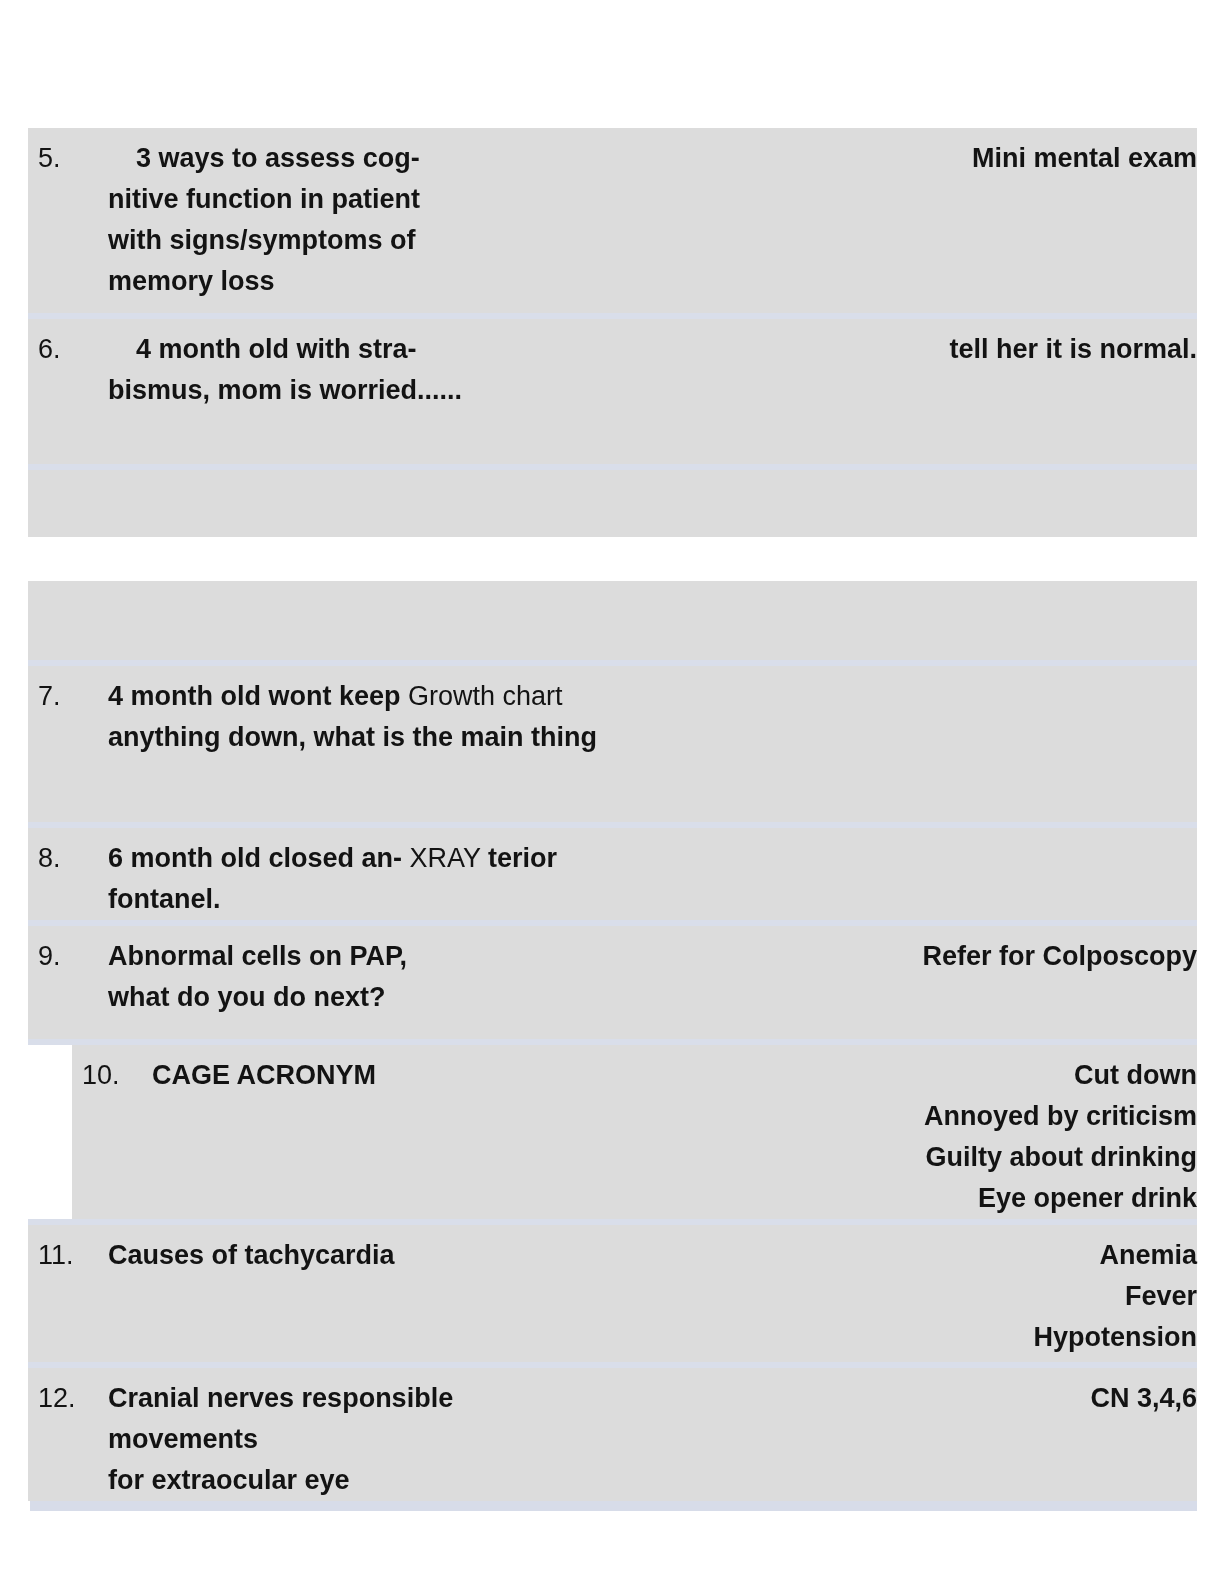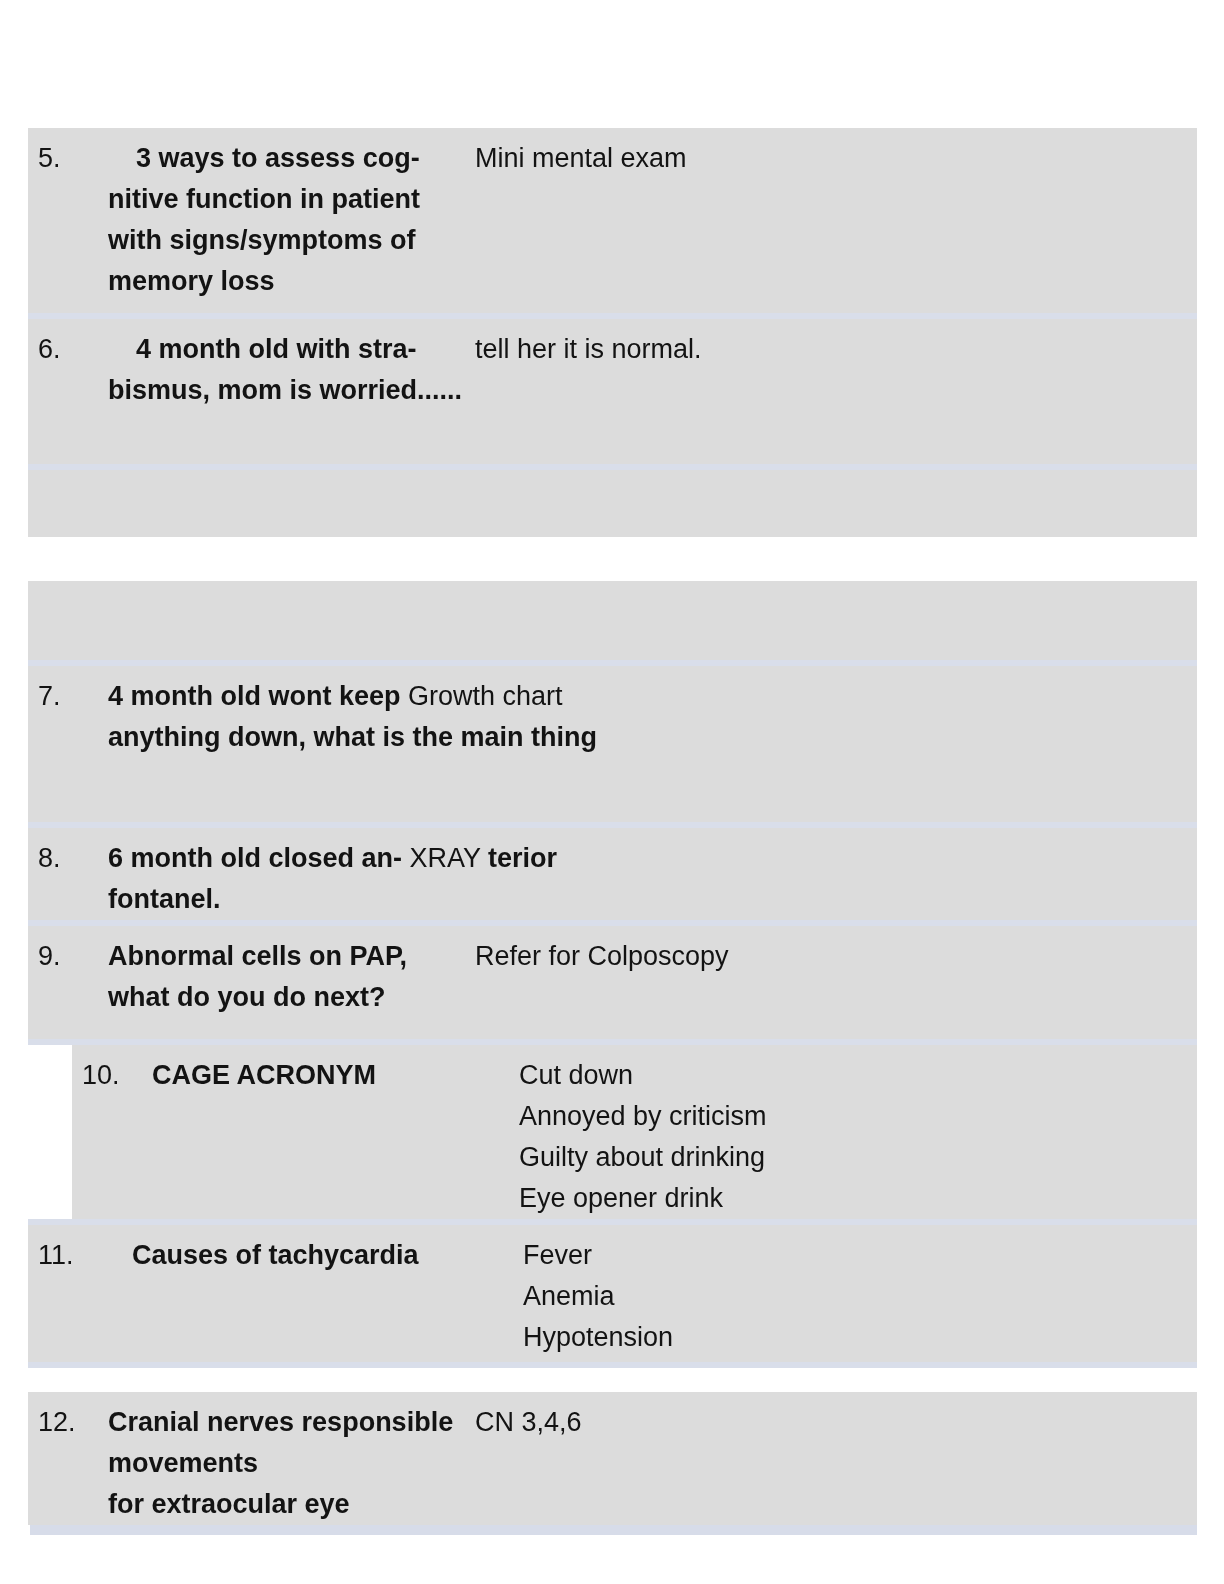--- a/index.html
+++ b/index.html
@@ -27,21 +27,21 @@
     box-sizing: border-box;
     padding-top: 10px;
     font-size: 27px;
     line-height: 41px;
   }
   .row .num {
     padding-left: 10px;
     font-weight: 400;
   }
   .qcell { font-weight: 700; }
-  .acell { font-weight: 400; padding-left: 3px; }
+  .acell { font-weight: 700; padding-left: 3px; text-align: right; }
   .mixedcell { grid-column: 2 / -1; }
   .line { white-space: nowrap; }
   .indent-first .qcell .line:first-child,
   .indent-first .mixedcell .line:first-child { padding-left: 28px; }
   .seg-bold { font-weight: 700; }
   .seg-reg  { font-weight: 400; margin-top: 16px; }
 
   .divider { height: 6px; background: #d9deea; }
   .spacer  { background: #dcdcdc; }
   .bottom-band { height: 10px; background: #d7dce9; margin-left: 2px; }
@@ -113,33 +113,33 @@
           <div class="line">CAGE ACRONYM</div>
         </div>
         <div class="acell">
           <div class="line">Cut down</div>
           <div class="line">Annoyed by criticism</div>
           <div class="line">Guilty about drinking</div>
           <div class="line">Eye opener drink</div>
         </div>
       </div>
       <div class="divider"></div>
-      <div class="row" style="min-height: 137px; gap: 24px;">
+      <div class="row" style="min-height: 137px;">
         <div class="num">11.</div>
         <div class="qcell">
           <div class="line">Causes of tachycardia</div>
         </div>
         <div class="acell">
+          <div class="line">Anemia</div>
           <div class="line">Fever</div>
-          <div class="line">Anemia</div>
           <div class="line">Hypotension</div>
         </div>
       </div>
       <div class="divider"></div>
-      <div class="row" style="min-height: 133px; margin-top: 24px;">
+      <div class="row" style="min-height: 133px;">
         <div class="num">12.</div>
         <div class="qcell">
           <div class="line">Cranial nerves responsible</div>
           <div class="line">movements</div>
           <div class="line">for extraocular eye</div>
         </div>
         <div class="acell">
           <div class="line">CN 3,4,6</div>
         </div>
       </div>

